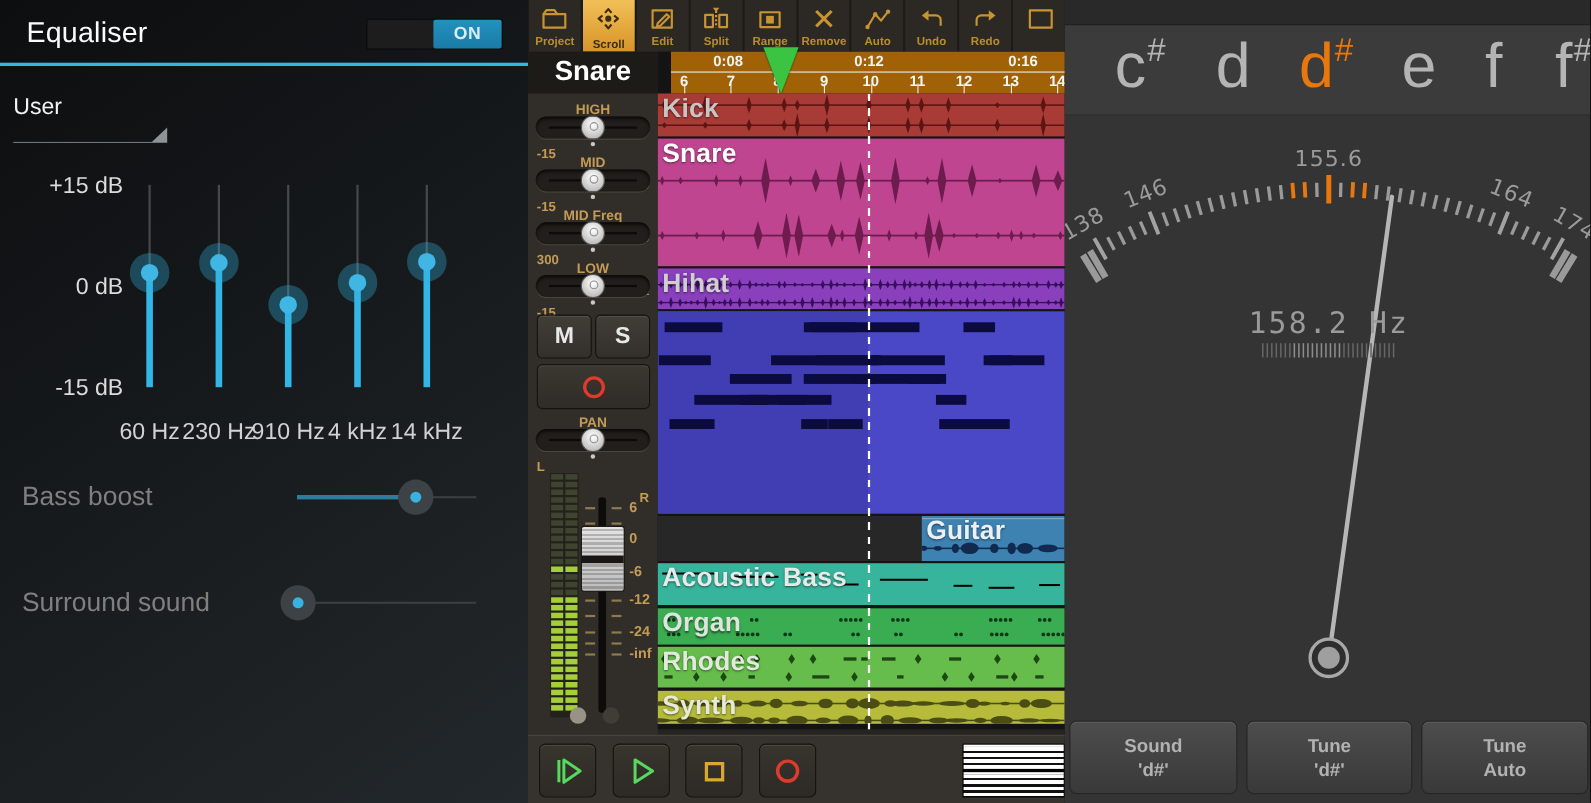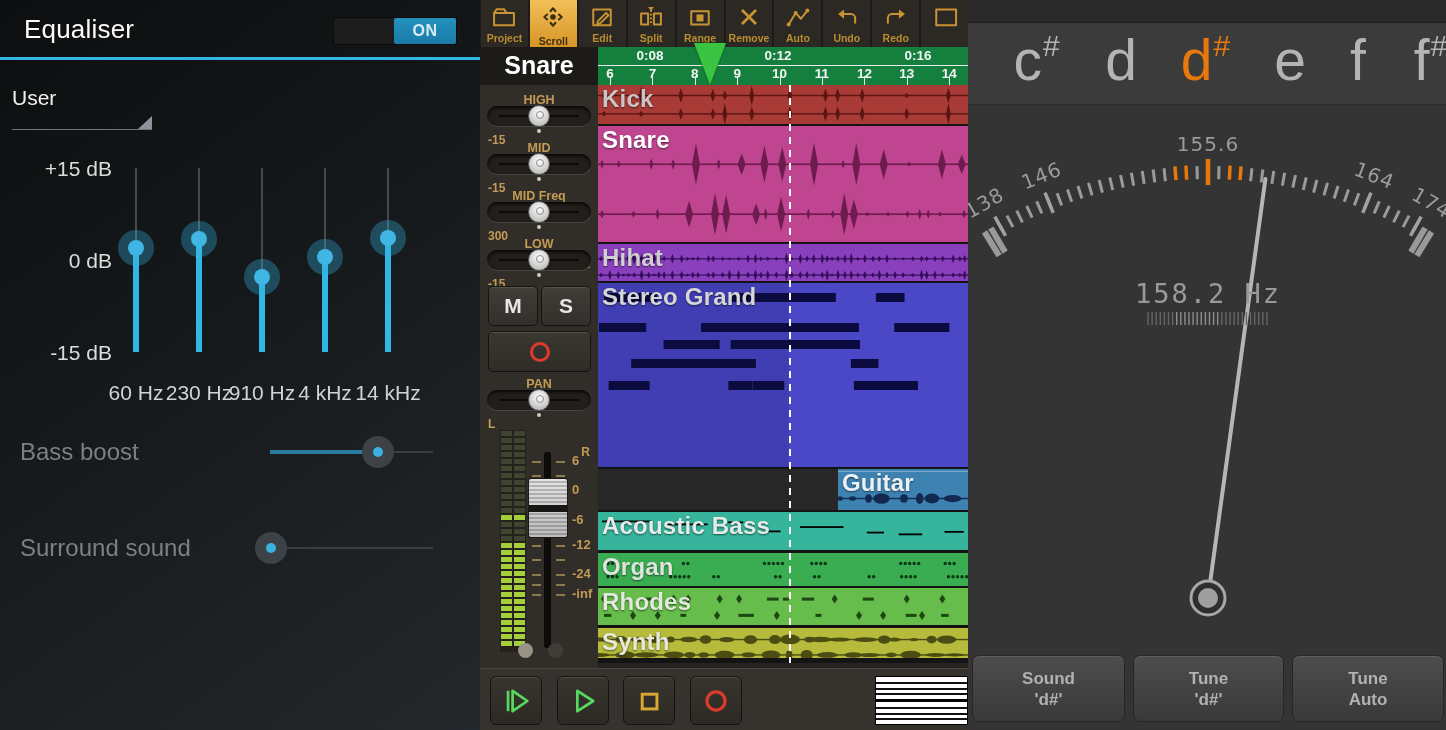--- a/index.html
+++ b/index.html
@@ -69,21 +69,21 @@
   #fader-slot { position:absolute; left:64px; top:30px; width:7px; height:196px; background:#0d0c0a; border-radius:3px; }
   .fad-dash { position:absolute; width:9px; height:2px; background:#8e7b4d; }
   #fader-cap { position:absolute; left:48px; top:56px; width:40px; height:60px; border-radius:3px; border:1px solid #1c1a17;
      background:repeating-linear-gradient(180deg,#e8e8e8 0 2px,#b9b9b9 2px 4px),linear-gradient(#fafafa,#cfcfcf);
      background-blend-mode:multiply; }
   #fader-cap::after { content:""; position:absolute; left:0; top:26px; width:38px; height:7px; background:#181715; }
   .fad-scale { position:absolute; left:92px; width:26px; font-size:13px; font-weight:700; color:#c39b55; }
   .pg-dot { position:absolute; top:596px; width:15px; height:15px; border-radius:50%; }
 
   #timeline { position:absolute; left:118px; top:47px; width:370px; height:616px; background:#141414; }
-  #ruler { position:absolute; left:0; top:0; width:376px; height:38px; background:#15803d; }
+  #ruler { position:absolute; left:12px; top:0; width:376px; height:38px; background:#a16207; }
   #ruler-mid { position:absolute; left:0; top:18px; width:370px; height:1px; background:#e8eeed; }
   .rl-time { position:absolute; top:1px; transform:translateX(-50%); font-size:13.5px; font-weight:700; color:#f2f5f4; }
   .rl-beat { position:absolute; top:19px; transform:translateX(-50%); font-size:13.5px; font-weight:700; color:#f2f5f4; }
   .rl-tick { position:absolute; top:29px; width:1px; height:9px; background:#e8eeed; }
   #tri-marker { position:absolute; left:96px; top:-4px; width:0; height:0; border-left:16px solid transparent; border-right:16px solid transparent; border-top:42px solid #3bc342; filter:drop-shadow(0 0 1px #0a4d10); }
   #tracks { position:absolute; left:0; top:38px; width:370px; height:578px; }
   .trk { position:absolute; left:0; width:370px; overflow:hidden; }
   .trk-label { position:absolute; left:4px; top:0px; font-weight:700; font-size:24px; text-shadow:0 1px 2px rgba(0,0,0,.55); letter-spacing:.2px; }
   #playhead { position:absolute; left:191px; top:38px; width:2px; height:578px; background:repeating-linear-gradient(180deg,#ffffff 0 7px,transparent 7px 13px); }
 
@@ -682,21 +682,20 @@
               <rect x="144.50677568484025" y="40" width="58.52799566947215" height="9" fill="#0b0b40"></rect>
               <rect x="102.98597284039715" y="40" width="30.152302644157317" height="9" fill="#0b0b40"></rect>
               <rect x="277.8925087814423" y="10" width="28.661444510216825" height="9" fill="#0b0b40"></rect>
               <rect x="252.88267498806817" y="76" width="27.600298908993864" height="9" fill="#0b0b40"></rect>
               <rect x="132.79248996150272" y="10" width="47.101779812153836" height="9" fill="#0b0b40"></rect>
               <rect x="296.2065413358505" y="40" width="25.822965449151525" height="9" fill="#0b0b40"></rect>
               <rect x="132.90241094538942" y="40" width="65.98711465312226" height="9" fill="#0b0b40"></rect>
               <rect x="244.9960885622204" y="57" width="17.076353766562534" height="9" fill="#0b0b40"></rect>
               <rect x="138.10440182947787" y="10" width="29.850457458538585" height="9" fill="#0b0b40"></rect>
             </svg>
-            <span class="trk-label" style="color: rgb(214, 214, 216);">Stereo Grand</span>
           </div>
           <div class="trk" style="top: 384px; height: 41px; background: rgb(39, 39, 39);">
             <div style="position: absolute; left: 240px; top: 0px; width: 130px; height: 41px; background: rgb(62, 130, 178); overflow: hidden;">
               <svg width="130" height="41" style="position:absolute;left:0;top:0">
                 <rect x="0" y="28.82" width="130" height="1.4" fill="#122a50"></rect>
                 <ellipse cx="2" cy="29.52" rx="2.8929992147532175" ry="2.295647966235265" fill="#122a50"></ellipse>
                 <ellipse cx="14.563609860781435" cy="29.52" rx="3.5899827497269143" ry="2.2513920223427704" fill="#122a50"></ellipse>
                 <ellipse cx="30.546176633366848" cy="29.52" rx="3.2806130295139155" ry="4.221084352640901" fill="#122a50"></ellipse>
                 <ellipse cx="43.52938144034633" cy="29.52" rx="8.17180039843879" ry="5.22623567917617" fill="#122a50"></ellipse>
                 <ellipse cx="65.90539059285402" cy="29.52" rx="3.8923839409117136" ry="4.187363147444557" fill="#122a50"></ellipse>

